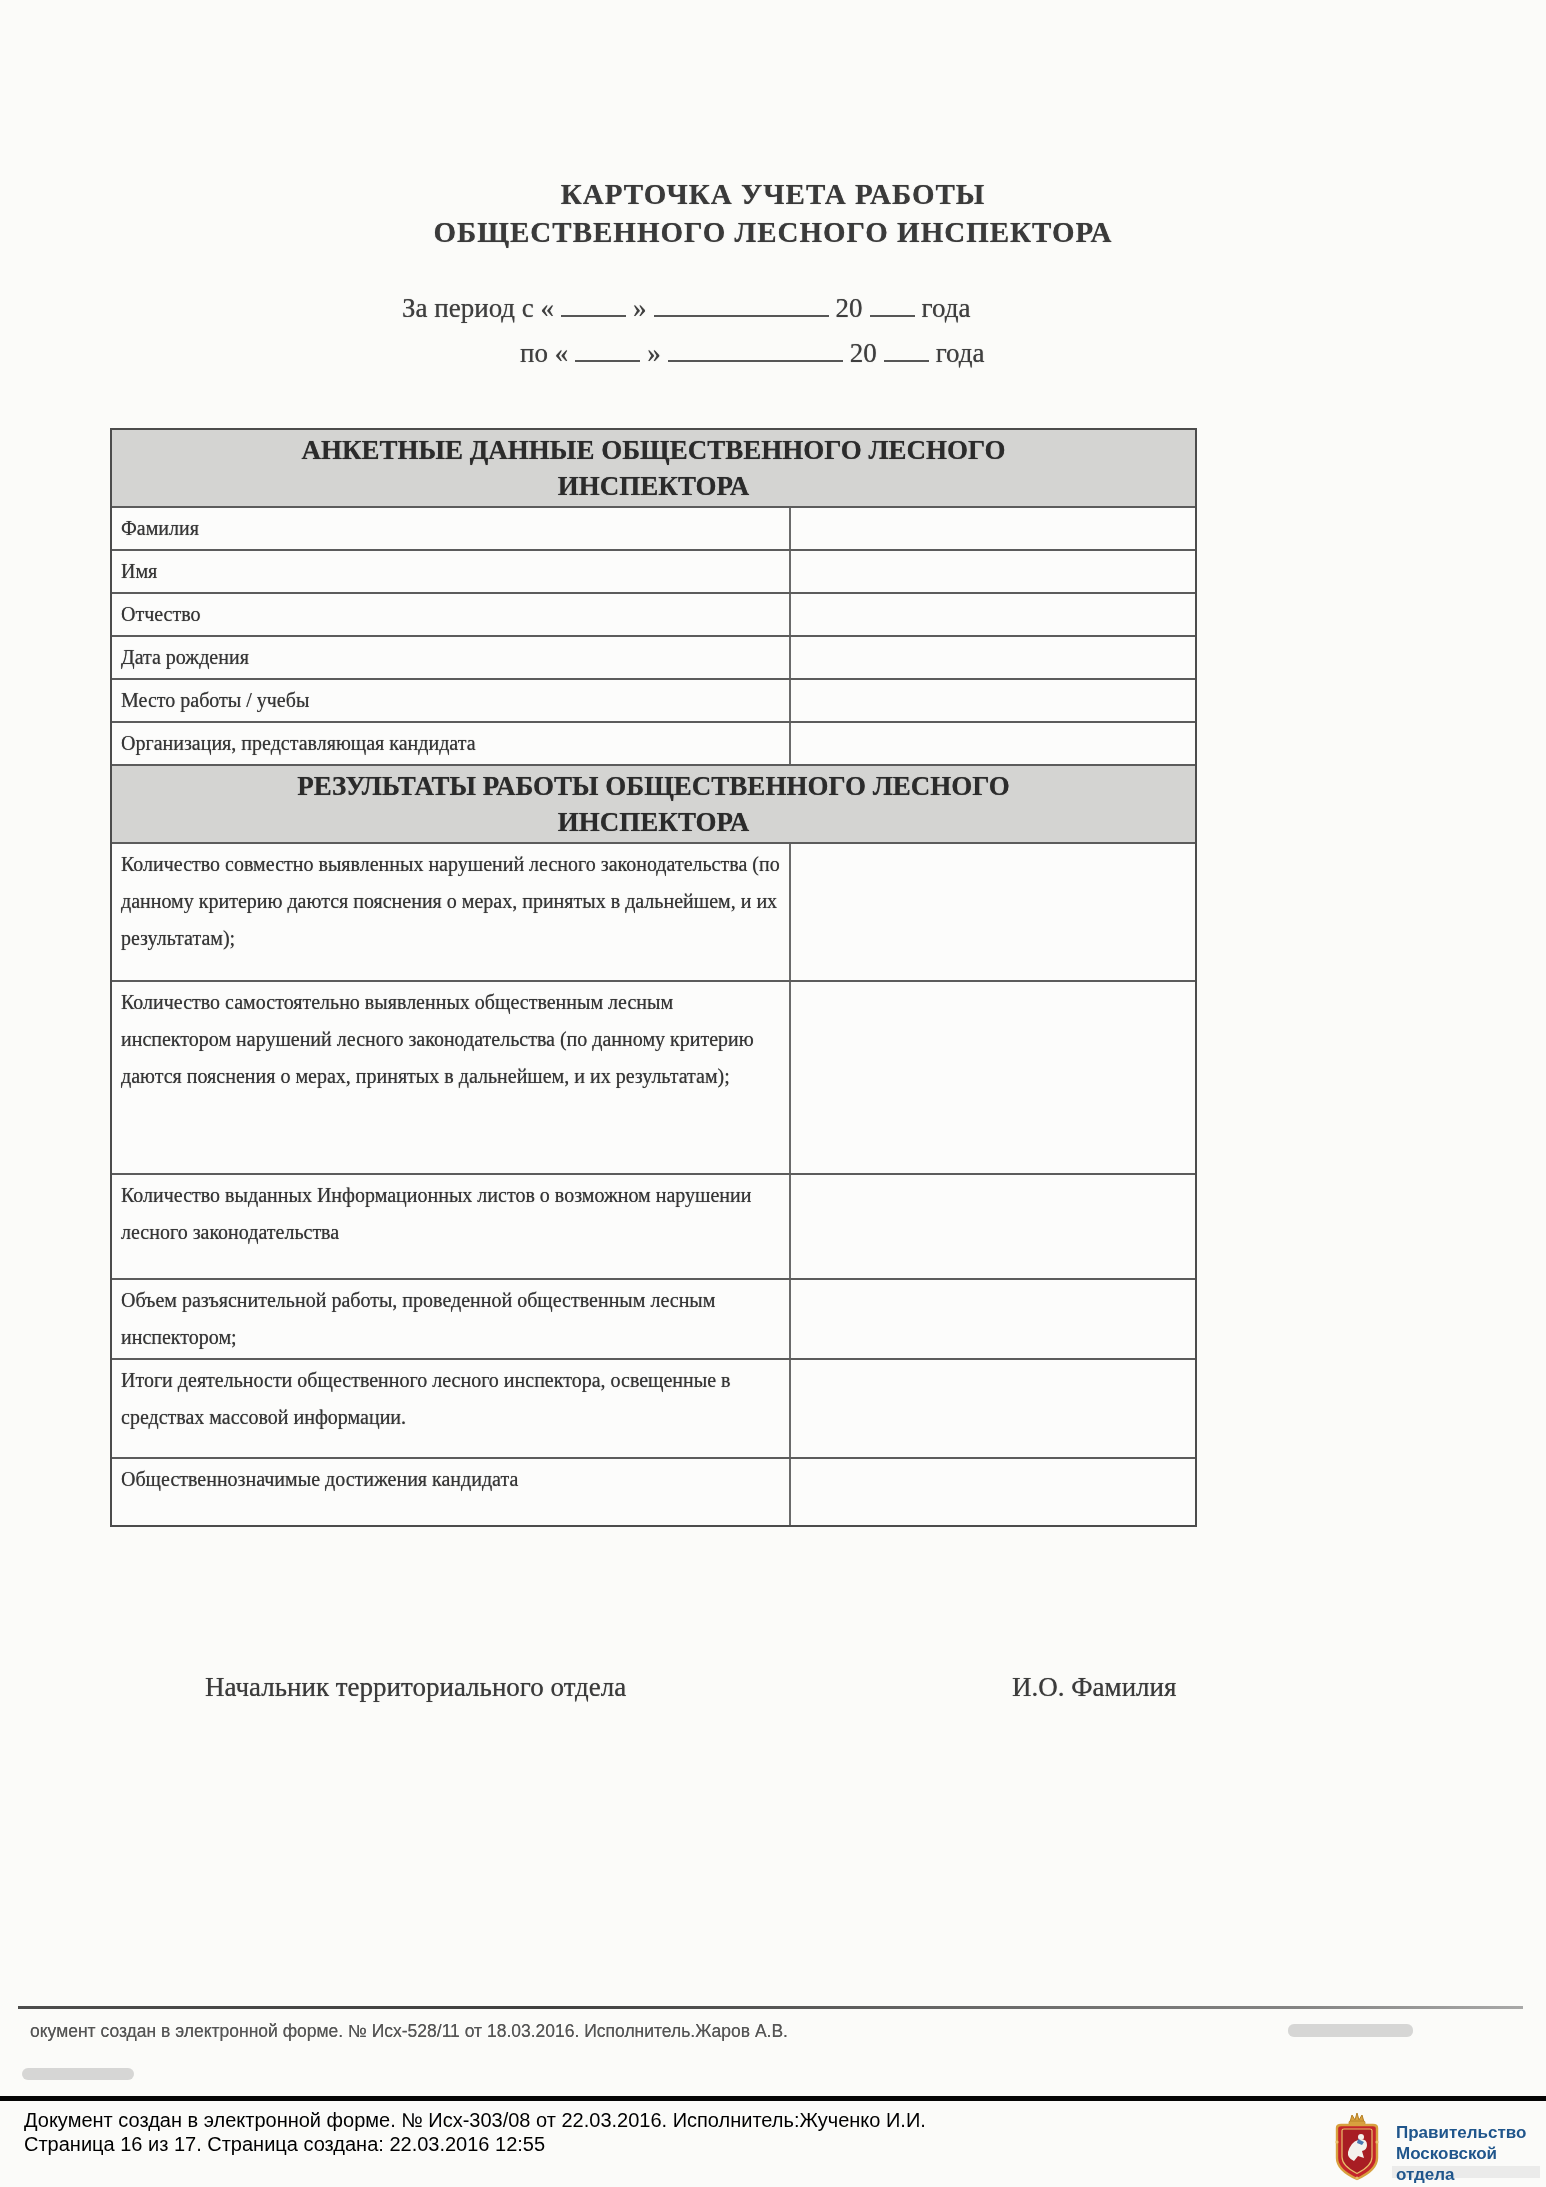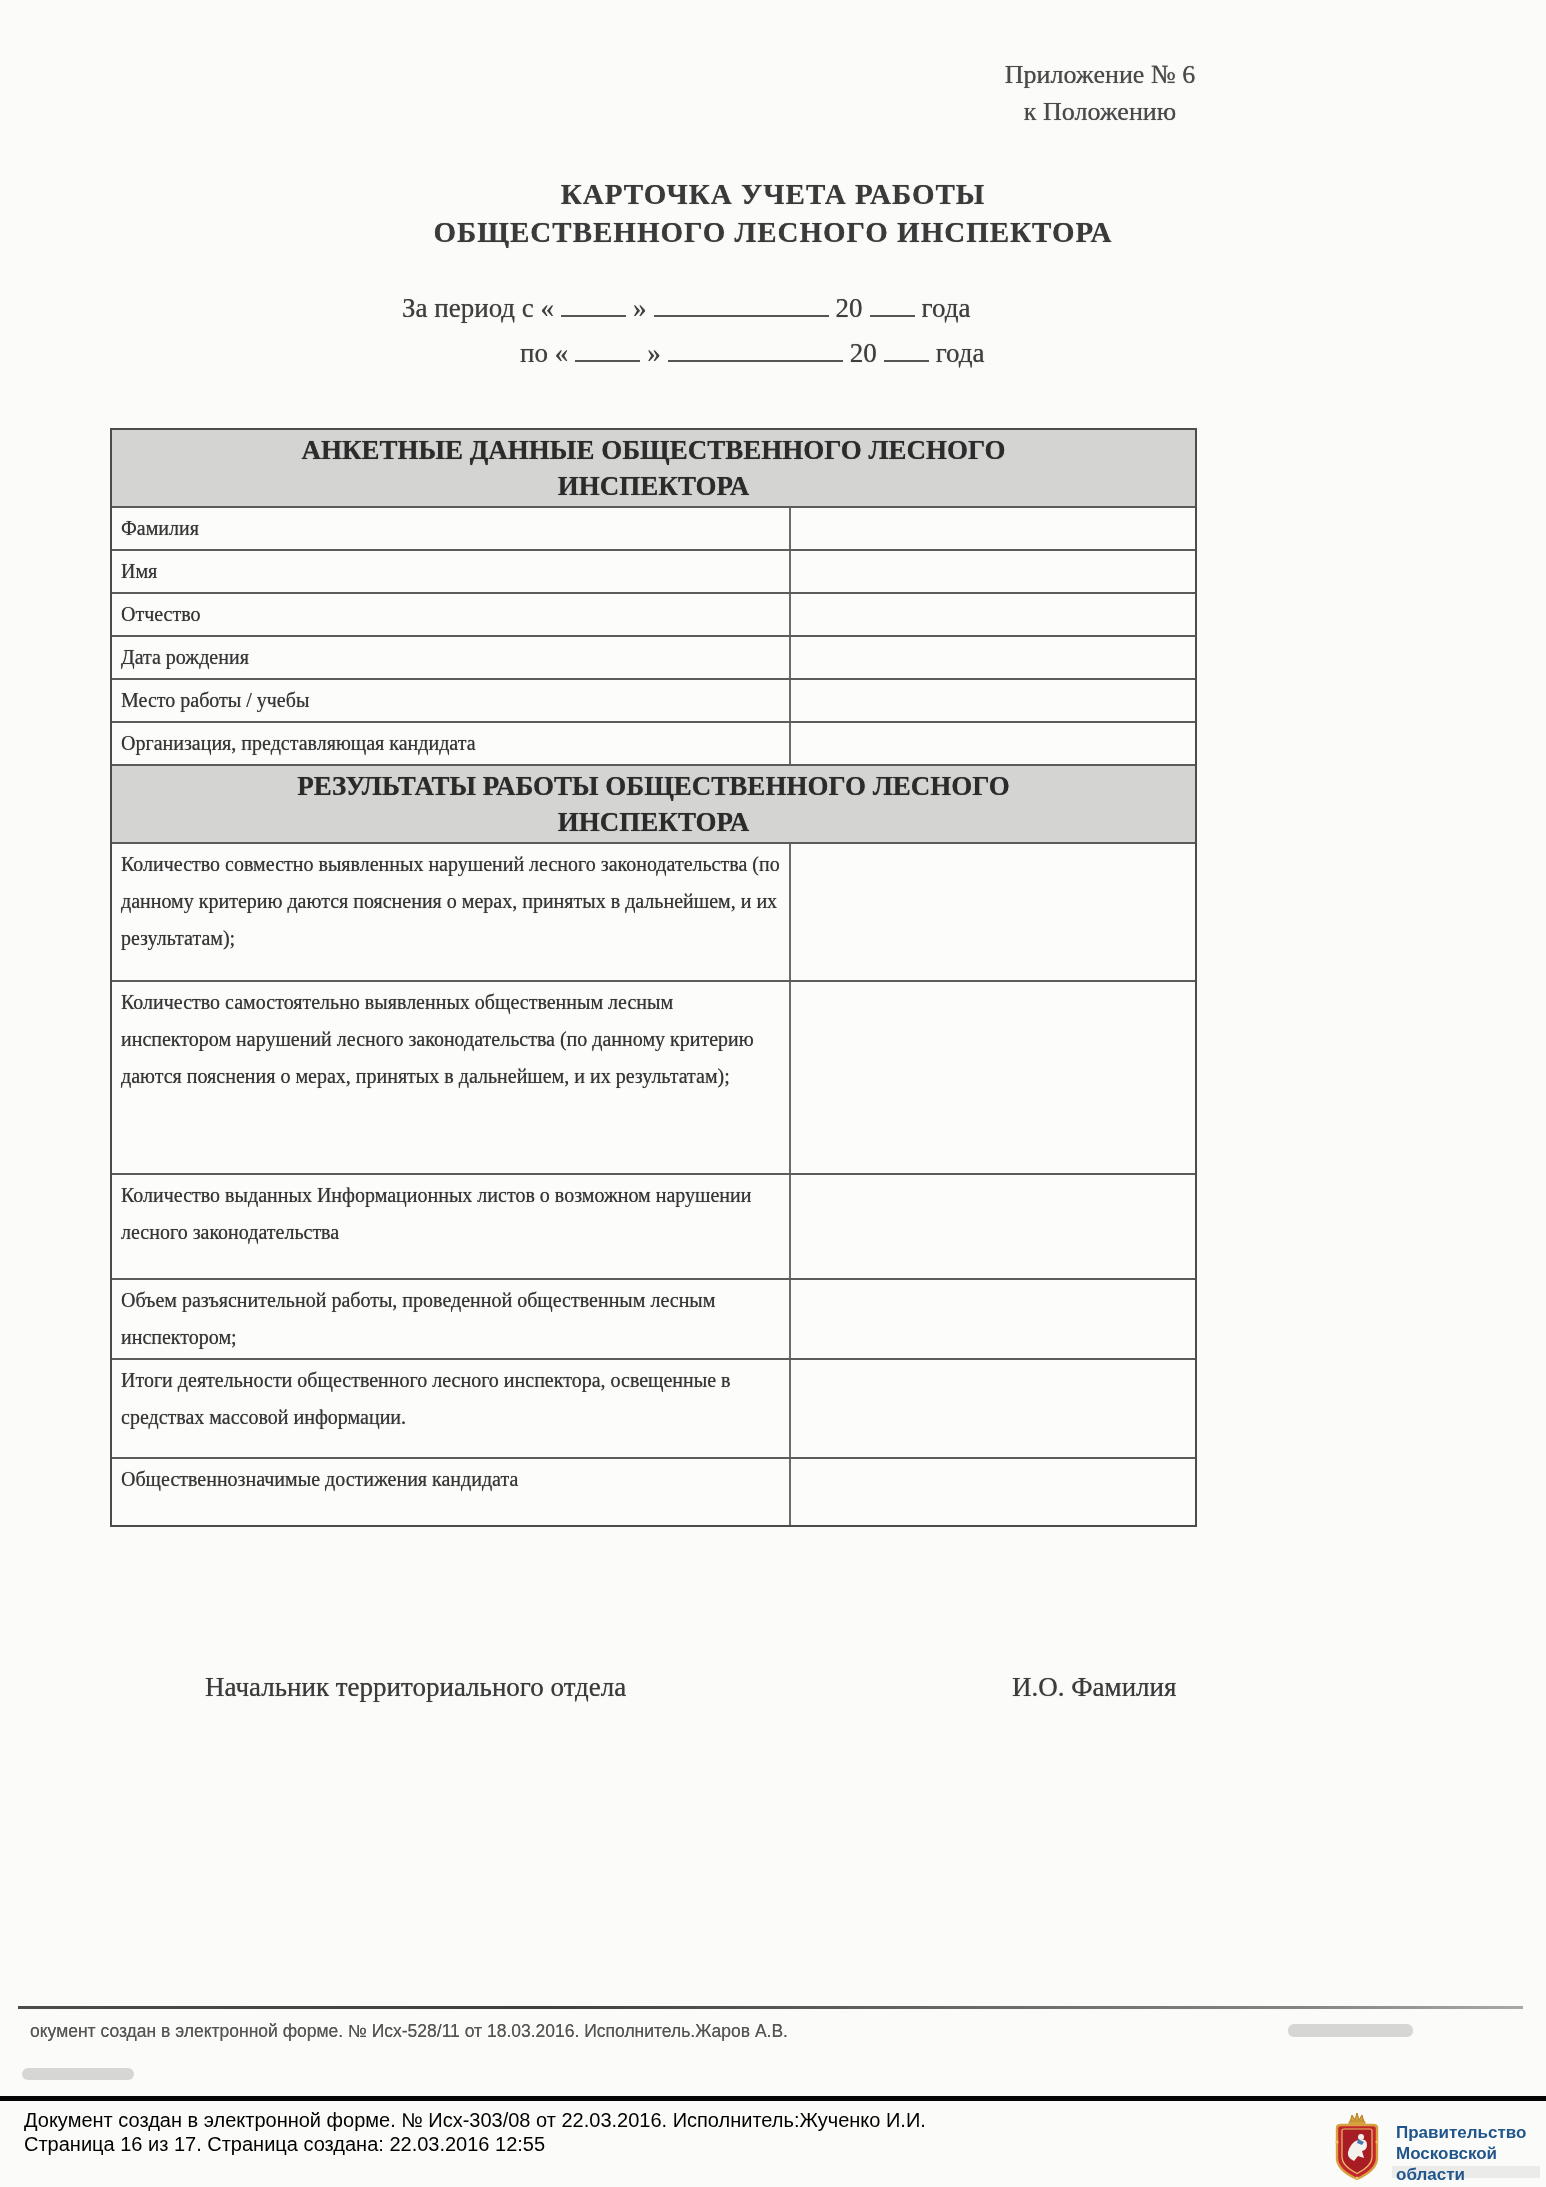--- a/index.html
+++ b/index.html
@@ -68,24 +68,20 @@
                font-family:"Liberation Sans", sans-serif;font-weight:bold;
                font-size:17px;line-height:21px;color:#20568c;}
   .logo-shade{position:absolute;left:64px;top:56px;width:148px;height:12px;
               background:#e4e4e4;opacity:.7;}
 </style>
 </head>
 <body>
 
 <div class="page">
 
-  <div class="annex scan-text">
-    <div>Приложение № 6</div>
-    <div>к Положению</div>
-  </div>
 
   <div class="doc-title scan-text">
     <div>КАРТОЧКА УЧЕТА РАБОТЫ</div>
     <div>ОБЩЕСТВЕННОГО ЛЕСНОГО ИНСПЕКТОРА</div>
   </div>
 
   <div class="period scan-text">
     <div class="row1">
       <span>За период с «</span><span class="blank w65"></span><span>»</span><span class="blank w175"></span><span>20</span><span class="blank w45"></span><span>года</span>
     </div>
@@ -180,17 +176,17 @@
       <path d="M20,40 q3,-10 10,-12 q9,-2 9,5 q0,5 -5,6 l2,7 -6,-2 -4,5 q-7,-3 -6,-9 z" fill="#f4f2ec"></path>
       <circle cx="33" cy="25" r="3" fill="#f4f2ec"></circle>
       <path d="M30,27 l6,3 -2,3 -5,-2 z" fill="#4a79b0"></path>
 
       <circle cx="9" cy="30" r="1.6" fill="#e8c06a"></circle>
       <circle cx="49" cy="30" r="1.6" fill="#e8c06a"></circle>
       <circle cx="29" cy="66" r="1.6" fill="#e8c06a"></circle>
     </svg>
     <div class="logo-caption">
       <div>Правительство</div>
-      <div>Московской области</div>
+      <div>Московской отдела</div>
     </div>
   </div>
 
 </div>
 
 </body></html>

